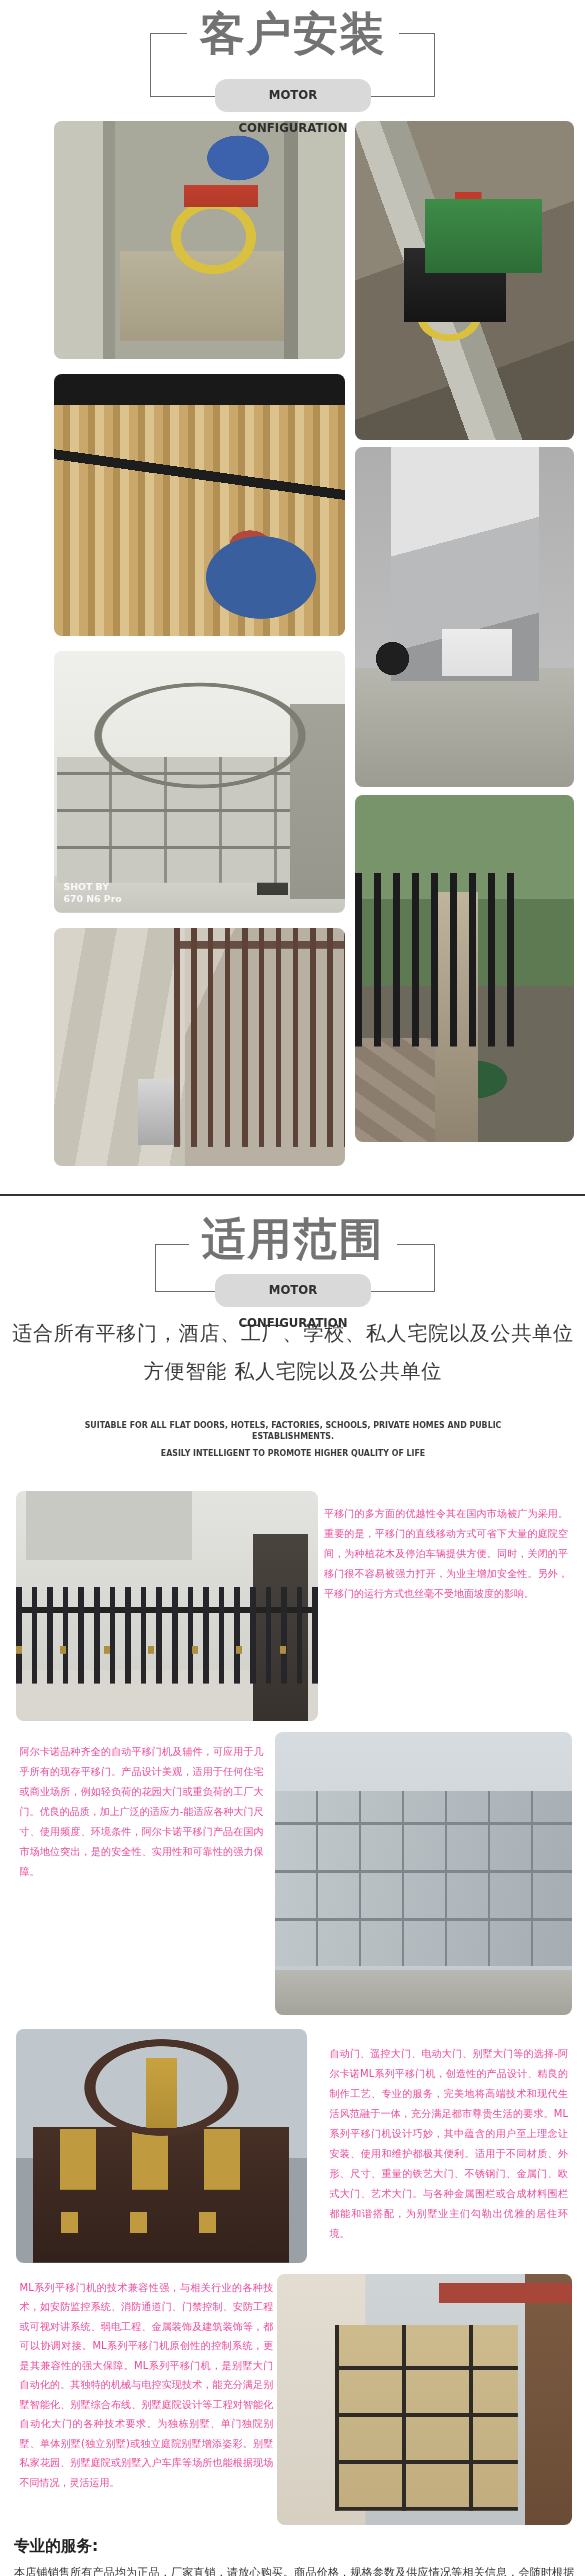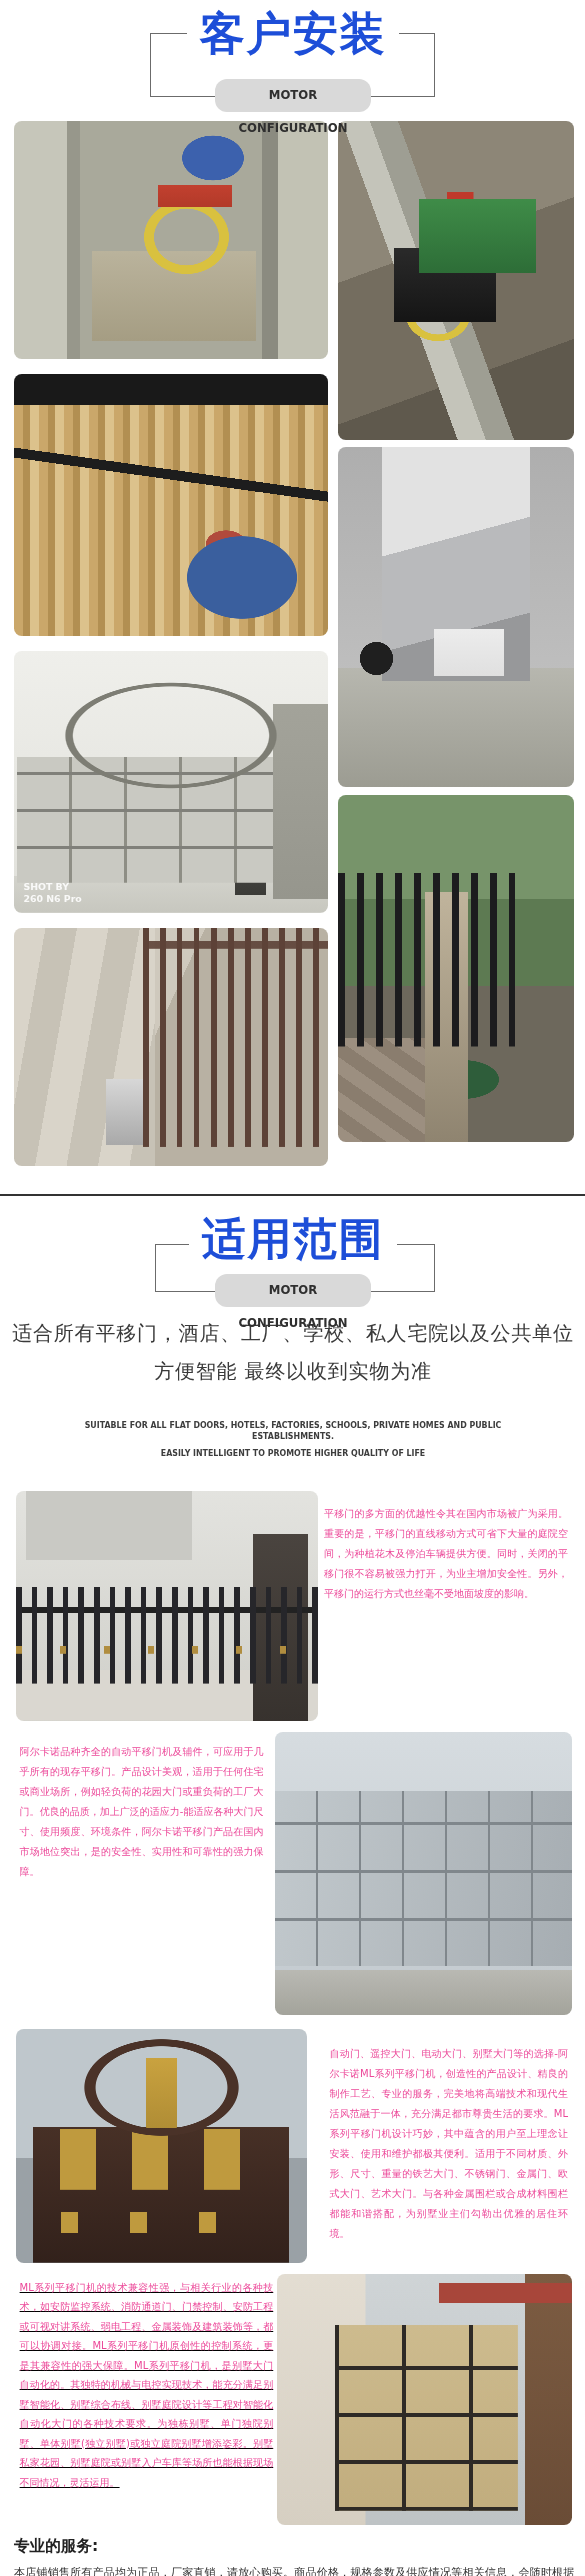--- a/index.html
+++ b/index.html
@@ -7,36 +7,36 @@
     width:586px;height:2576px;overflow:hidden;background:#ffffff;
     font-family:"DejaVu Sans","Liberation Sans",sans-serif;
     -webkit-font-smoothing:antialiased;
   }
   .page{width:586px;position:relative;}
 
   
   .sec-head{position:relative;height:116px;}
   .head-box{position:absolute;border:0.8px solid #6b6b6b;z-index:1;}
   .head-title{position:absolute;left:0;width:100%;text-align:center;z-index:2;
-    font-weight:700;color:#1d4ed8;letter-spacing:1.6px;}
+    font-weight:700;color:#737373;letter-spacing:1.6px;}
   .head-title span{display:inline-block;background:#ffffff;padding:0 12.5px;}
   .head-pill{position:absolute;left:50%;transform:translateX(-50%);z-index:3;
     width:156px;height:33px;background:#d9d9d9;border-radius:12px;
     text-align:center;line-height:33px;font-size:11.7px;font-weight:700;color:#2f2f2f;}
   .h1-title{top:0;font-size:45px;line-height:67px;}
   .h1-box{left:150px;width:283px;top:33px;height:62px;}
   .h1-pill{top:79px;}
   .sec-head2{position:relative;height:103px;margin-top:3.1px;}
   .h2-title{top:4px;font-size:44px;line-height:66px;}
   .h2-box{left:155px;width:278px;top:42px;height:46px;}
   .h2-pill{top:72px;}
 
   
   .collage{display:flex;gap:10px;padding:0 11.7px 0 14px;margin-top:4.7px;}
-  .col-left{width:314px;display:flex;flex-direction:column;gap:15px;}
+  .col-left{width:314px;display:flex;flex-direction:column;gap:15px;margin-left:40px;}
   .col-right{width:236px;display:flex;flex-direction:column;gap:7.8px;}
   .photo{border-radius:7.8px;background-color:#cfcfc8;position:relative;overflow:hidden;}
 
   .ph1{height:238px;background:
     radial-gradient(closest-side,#3c61ad 0 60%,rgba(0,0,0,0) 61%) 70% 0%/102px 74px no-repeat,
     linear-gradient(#c2402f,#b23a29) 60% 30%/74px 22px no-repeat,
     radial-gradient(closest-side,rgba(0,0,0,0) 55%,#d9c13f 56% 72%,rgba(0,0,0,0) 73%) 58% 48%/117px 102px no-repeat,
     linear-gradient(#bab39c,#a59d83) 52% 88%/164px 90px no-repeat,
     linear-gradient(90deg,#c6c6ba 0 17%,#97978b 17% 21%,#a9a99b 21% 79%,#8b8b80 79% 84%,#c2c2b4 84%) 0 0/100% 100% no-repeat;}
   .ph2{height:262px;background:
@@ -123,21 +123,21 @@
   .tagline2{margin-top:9.4px;}
   .eng{margin:0;text-align:center;color:#3d3d3d;font-size:9.4px;line-height:11px;
     font-weight:600;transform:scaleX(0.84);}
   .eng1{margin-top:34px;}
   .eng2{margin-top:6.2px;}
 
   .row{display:flex;justify-content:space-between;padding:0 14px 0 15.6px;}
   .row1{margin-top:33px;}
   .row2{margin-top:11px;}
   .row3{margin-top:14px;gap:18px;}
-  .row4{margin-top:11px;text-decoration:underline;}
+  .row4{margin-top:11px;}
   .body-text{color:#ec4899;font-size:10px;line-height:20px;text-align:justify;margin:4px;}
   .t-r1{width:244px;padding-top:9.4px;}
   .t-r2{width:244px;padding-top:6.2px;}
   .t-r3{width:246px;padding-top:11px;}
   .t-r4{width:259px;padding-top:0;line-height:19.5px;}
 
   
   .tips{padding:0 11.7px 0 14px;margin-top:11px;}
   .tips-heading{font-size:15.6px;font-weight:700;color:#222;margin:0 0 6.2px 0;}
   .tips-body{font-size:11px;line-height:19.5px;color:#2f2f2f;text-align:justify;margin:0;}
@@ -155,21 +155,21 @@
     <div class="head-pill h1-pill">MOTOR CONFIGURATION</div>
   </div>
 
   <div class="collage">
     <div class="col-left">
       <div class="photo ph1"></div>
       <div class="photo ph2"></div>
       <div class="photo ph3">
         <div class="watermark">
           <div>SHOT BY</div>
-          <div>260 N6 Pro</div>
+          <div>670 N6 Pro</div>
         </div>
       </div>
       <div class="photo ph4"></div>
     </div>
     <div class="col-right">
       <div class="photo ph5"></div>
       <div class="photo ph6"></div>
       <div class="photo ph7"></div>
     </div>
   </div>
@@ -178,21 +178,21 @@
 
   <div class="sec-head sec-head2">
     <div class="head-box h2-box"></div>
     <div class="head-title h2-title">
       <span>适用范围</span>
     </div>
     <div class="head-pill h2-pill">MOTOR CONFIGURATION</div>
   </div>
 
   <p class="tagline tagline1">适合所有平移门，酒店、工厂、学校、私人宅院以及公共单位</p>
-  <p class="tagline tagline2">方便智能 最终以收到实物为准</p>
+  <p class="tagline tagline2">方便智能 私人宅院以及公共单位</p>
 
   <p class="eng eng1">SUITABLE FOR ALL FLAT DOORS, HOTELS, FACTORIES, SCHOOLS, PRIVATE HOMES AND PUBLIC ESTABLISHMENTS.</p>
   <p class="eng eng2">EASILY INTELLIGENT TO PROMOTE HIGHER QUALITY OF LIFE</p>
 
   <div class="row row1">
     <div class="photo ph8"></div>
     <p class="body-text t-r1">平移门的多方面的优越性令其在国内市场被广为采用。重要的是，平移门的直线移动方式可省下大量的庭院空间，为种植花木及停泊车辆提供方便。同时，关闭的平移门很不容易被强力打开，为业主增加安全性。另外，平移门的运行方式也丝毫不受地面坡度的影响。</p>
   </div>
 
   <div class="row row2">

